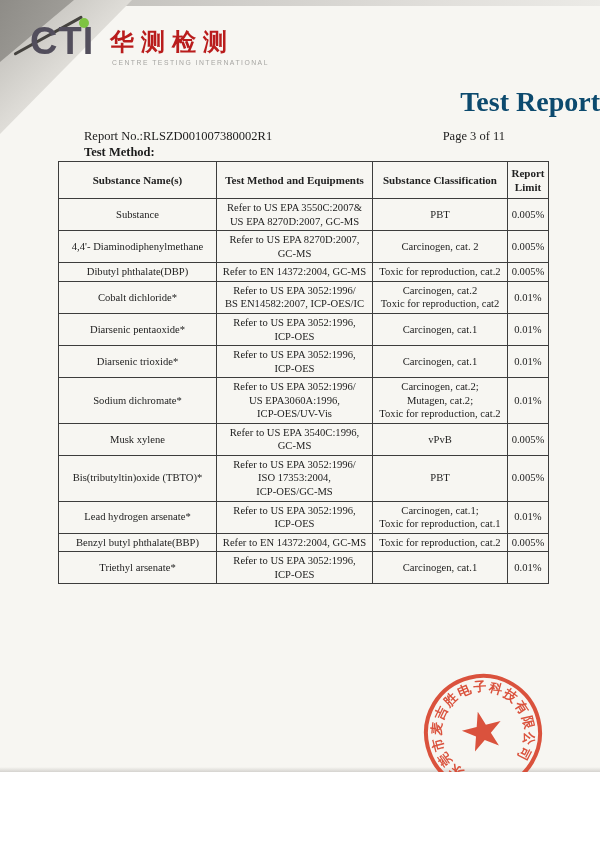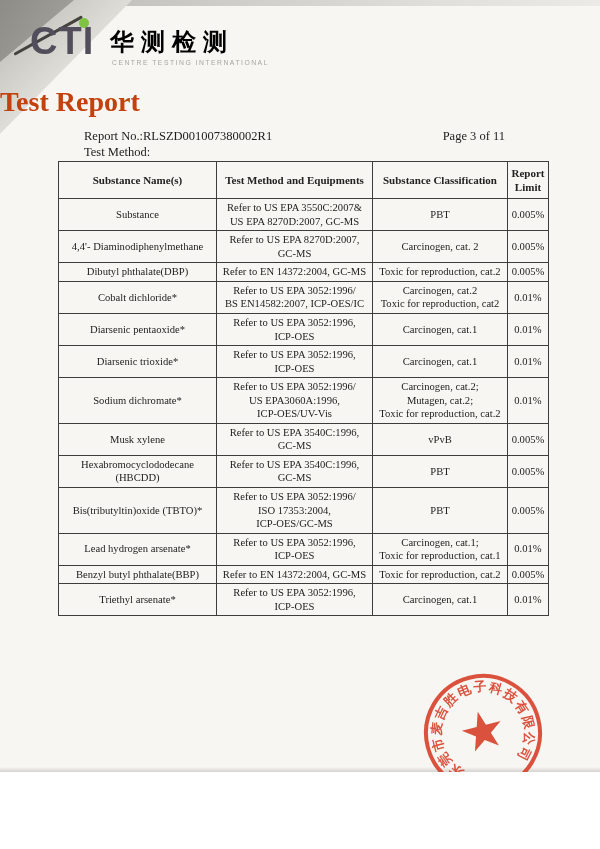--- a/index.html
+++ b/index.html
@@ -43,37 +43,37 @@
     font-family:"Liberation Sans", sans-serif; font-weight:bold;
     font-size:38px; letter-spacing:1px; color:#524e5c; line-height:1;
   }
   .logo-dot {
     position:absolute; left:49px; top:-4px; width:10px; height:10px;
     border-radius:50%; background:#7ec342;
   }
   .logo-cn {
     position:absolute; left:80px; top:4px;
     font-family:"Liberation Sans", sans-serif; font-weight:bold;
-    font-size:24px; letter-spacing:7px; color:#000000; white-space:nowrap;
+    font-size:24px; letter-spacing:7px; color:#b91c1c; white-space:nowrap;
   }
   .logo-sub {
     position:absolute; left:82px; top:37px;
     font-family:"Liberation Sans", sans-serif; font-size:6.8px;
     letter-spacing:1.5px; color:#a6a5a2; white-space:nowrap;
   }
 
   
   .doc-title {
     position:absolute; top:86px; left:0; width:100%;
-    text-align:left; font-size:28px; font-weight:bold; color:#c2410c;
+    text-align:right; font-size:28px; font-weight:bold; color:#0c4a6e;
   }
   .meta-row { position:absolute; top:129px; left:84px; right:95px; font-size:12.5px; color:#1c1c1c;text-align:center; }
   .report-no { float:left; }
   .page-no { float:right; }
-  .method-label { position:absolute; top:145px; left:84px; font-size:12.5px; font-weight:normal; color:#1c1c1c;text-align:center; }
+  .method-label { position:absolute; top:145px; left:84px; font-size:12.5px; font-weight:bold; color:#1c1c1c;text-align:center; }
 
   
   .watermark {
     position:absolute; top:338px; left:138px;
     font-family:"Liberation Sans", sans-serif; font-weight:bold;
     font-size:106px; letter-spacing:14px; color:rgba(168,179,199,.42);
     pointer-events:none;
   }
 
   
@@ -224,28 +224,20 @@
           <td>Carcinogen, cat.2;
 Mutagen, cat.2;
 Toxic for reproduction, cat.2</td>
           <td>0.01%</td>
         </tr>
         <tr>
           <td>Musk xylene</td>
           <td>Refer to US EPA 3540C:1996,
 GC-MS</td>
           <td>vPvB</td>
-          <td>0.005%</td>
-        </tr>
-        <tr>
-          <td>Hexabromocyclododecane
-(HBCDD)</td>
-          <td>Refer to US EPA 3540C:1996,
-GC-MS</td>
-          <td>PBT</td>
           <td>0.005%</td>
         </tr>
         <tr>
           <td>Bis(tributyltin)oxide (TBTO)*</td>
           <td>Refer to US EPA 3052:1996/
 ISO 17353:2004,
 ICP-OES/GC-MS</td>
           <td>PBT</td>
           <td>0.005%</td>
         </tr>

